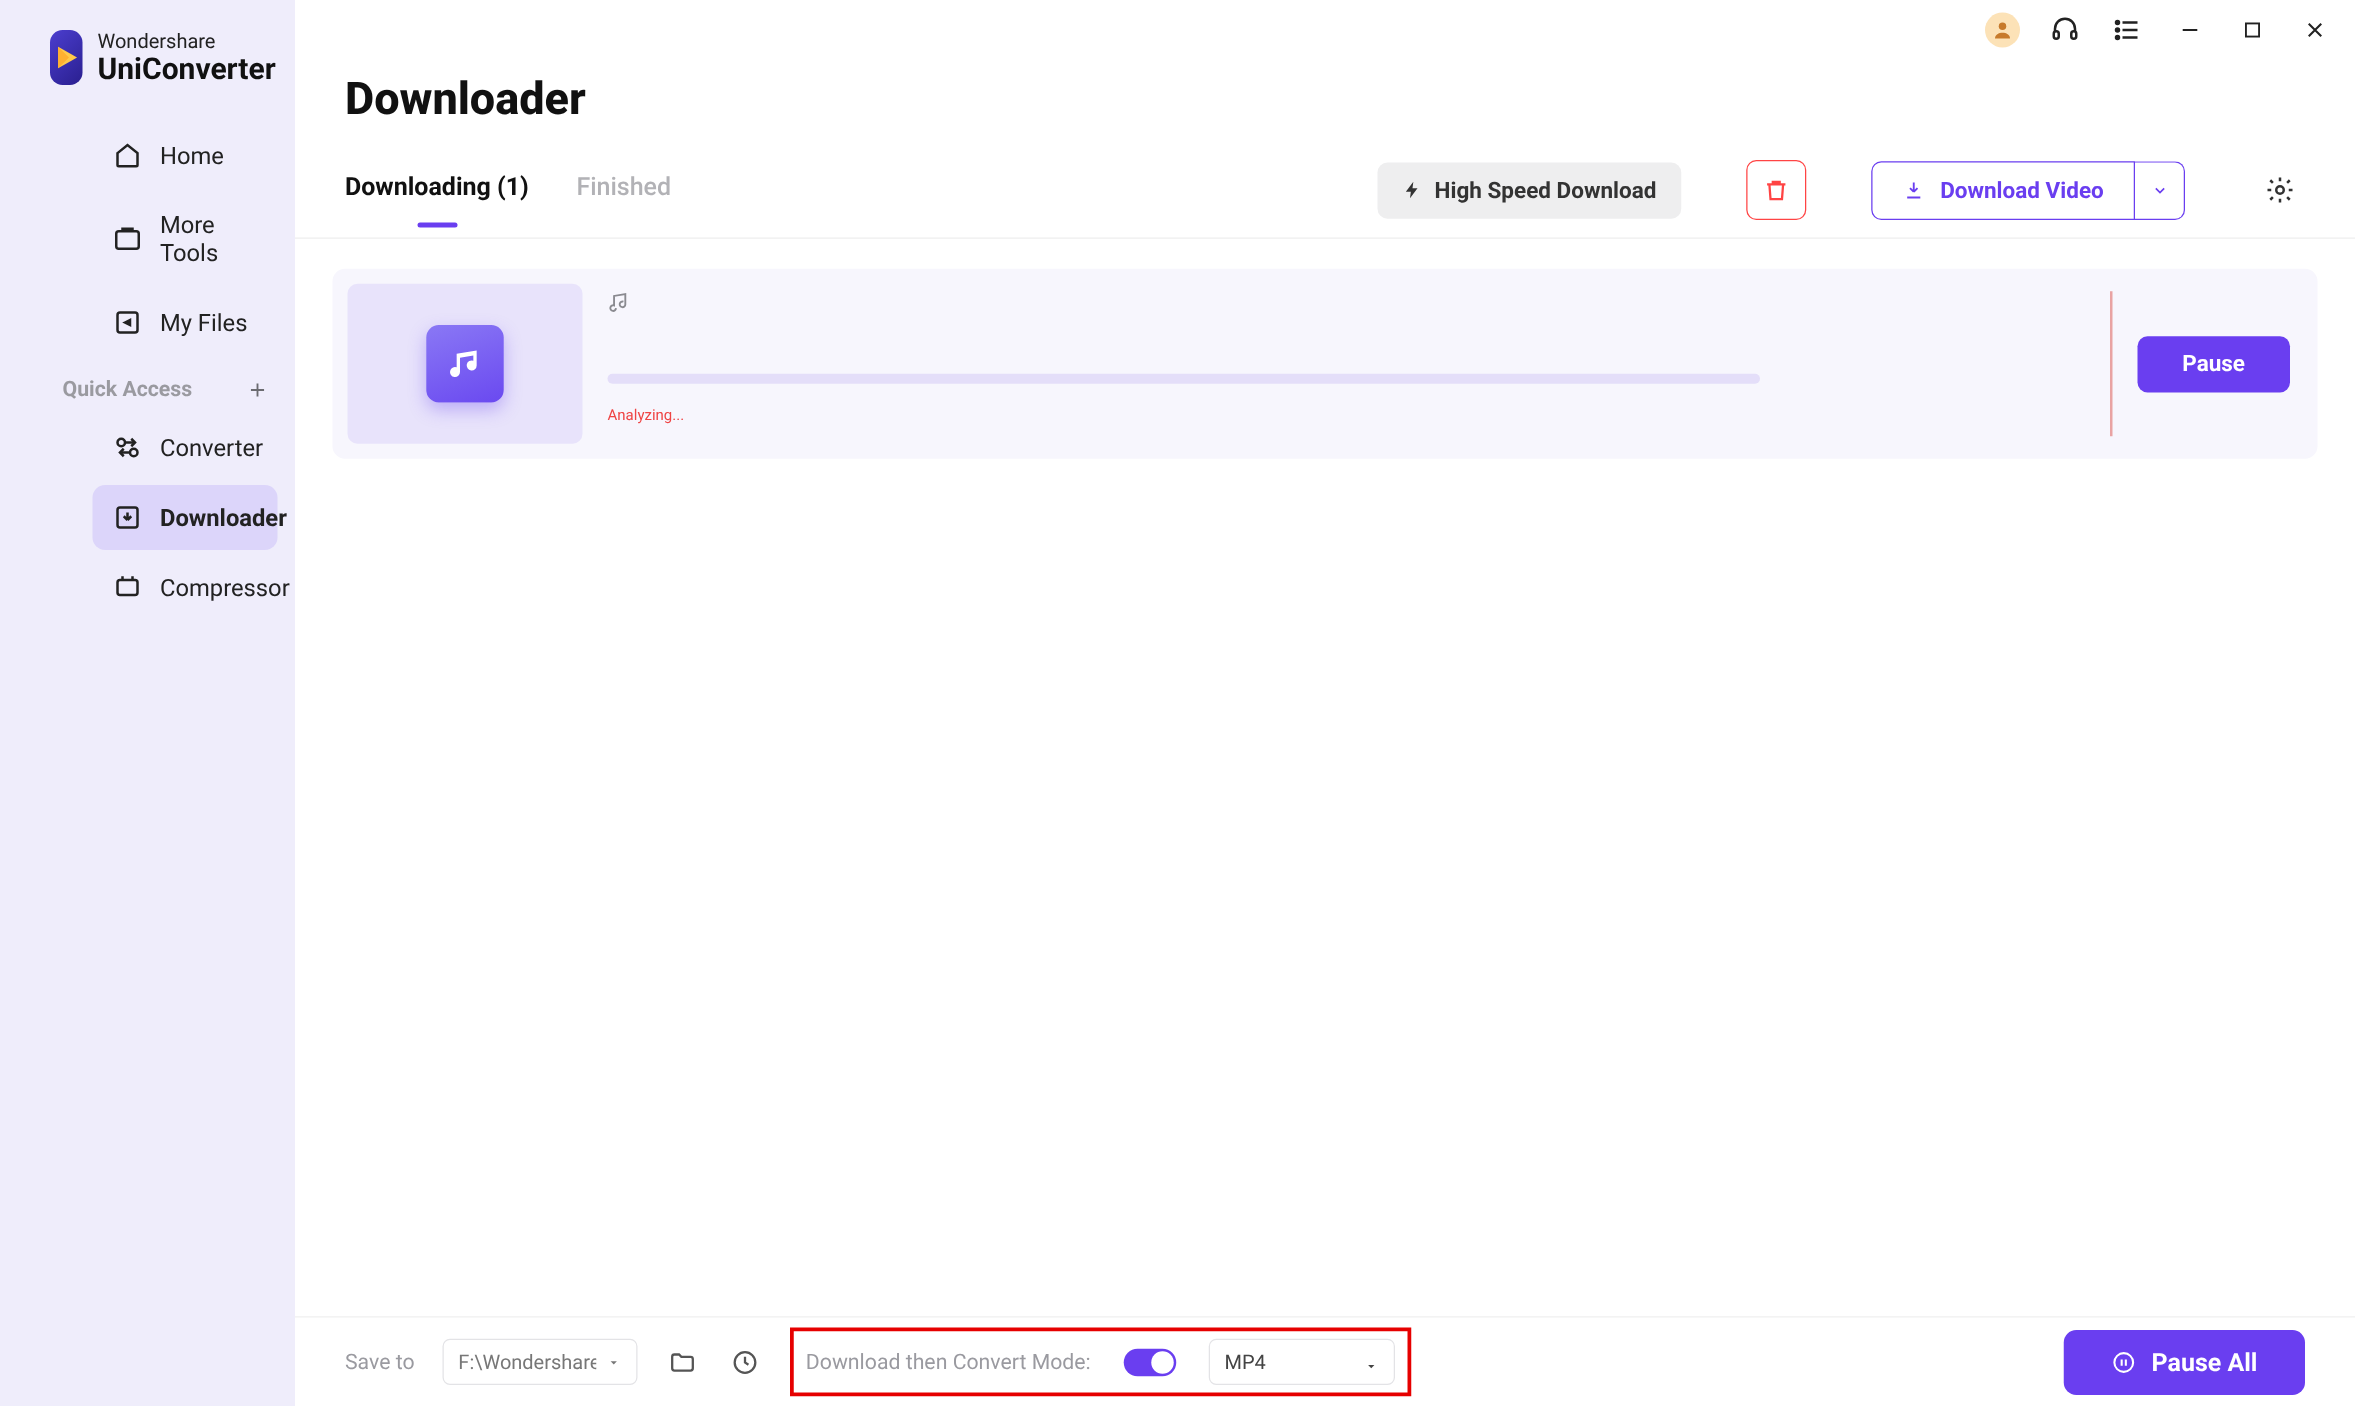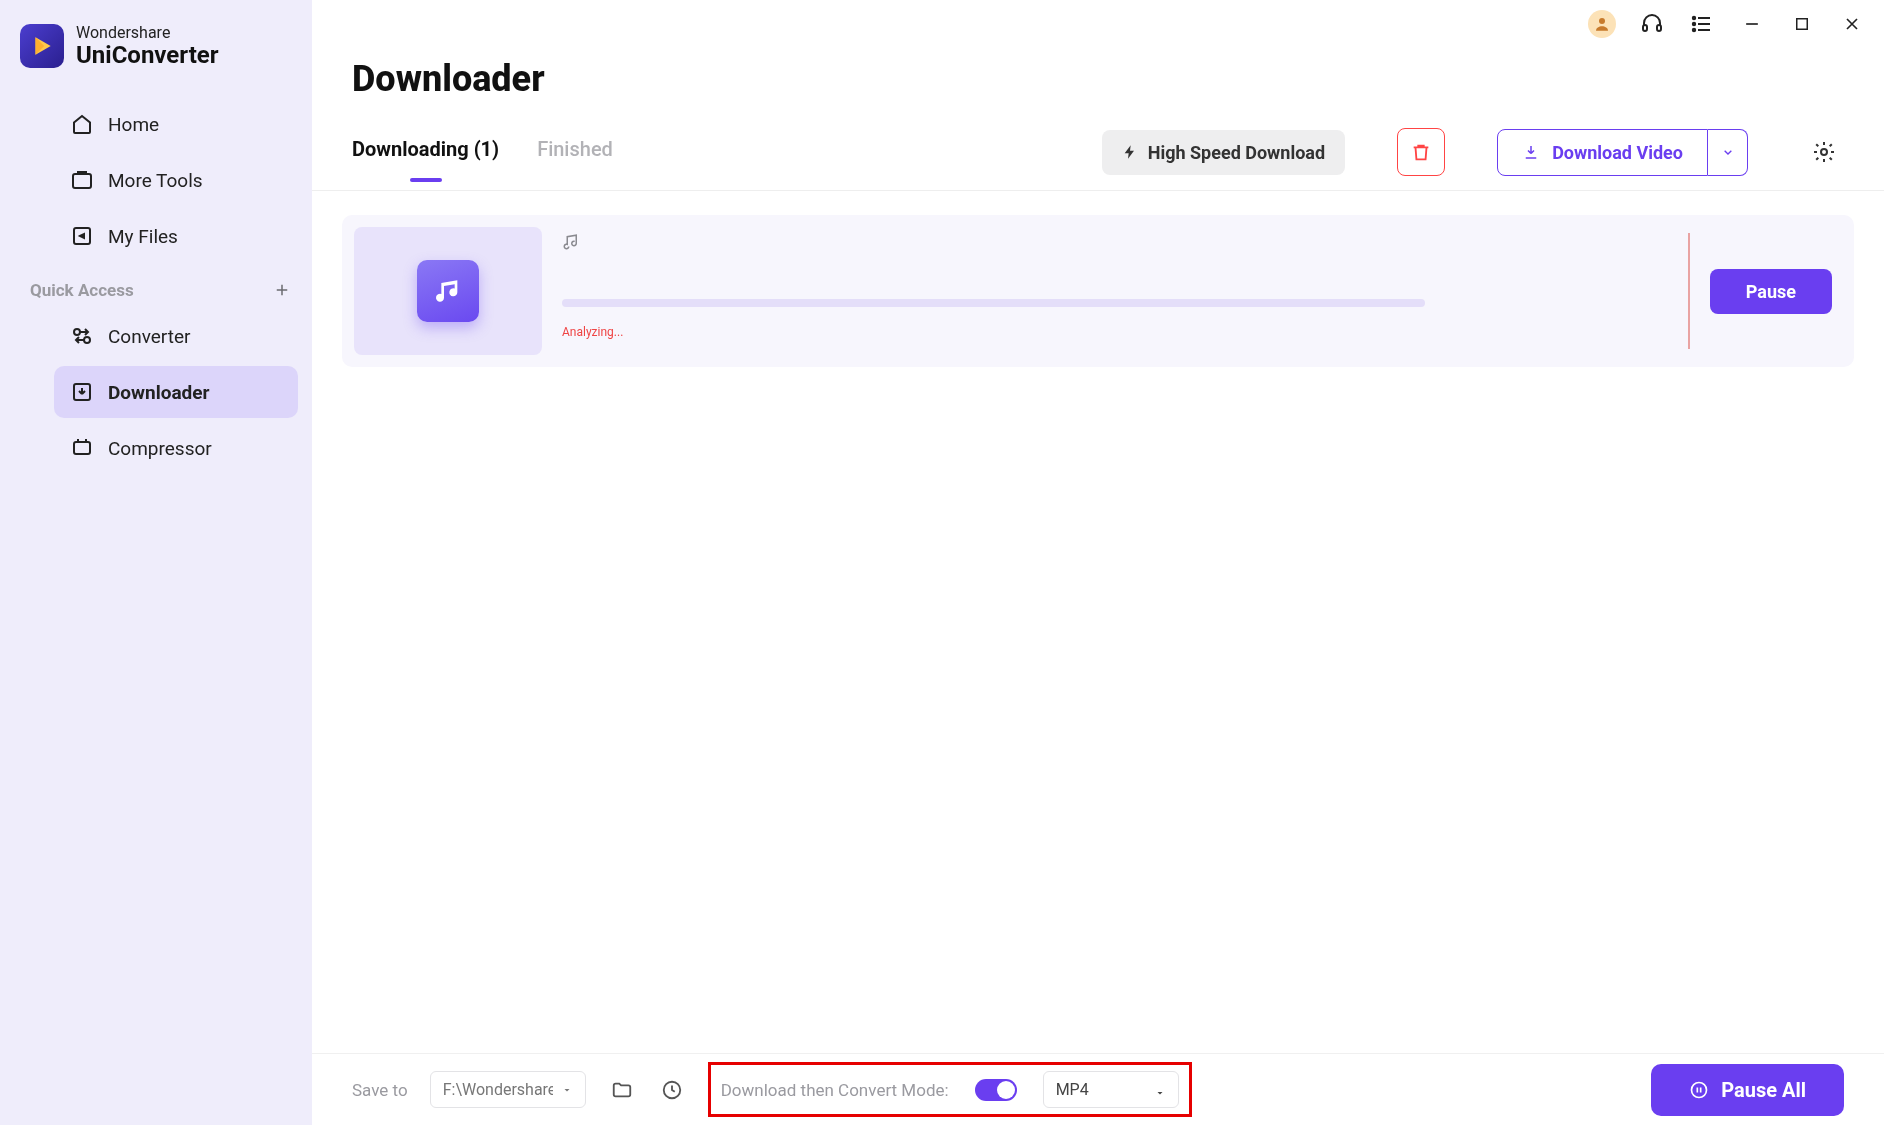--- a/index.html
+++ b/index.html
@@ -1,19 +1,19 @@
 <!DOCTYPE html>
 <html><head>
 <meta charset="utf-8">
 <style>
   * { box-sizing: border-box; margin: 0; padding: 0; font-family: -apple-system, BlinkMacSystemFont, "Segoe UI", Roboto, Arial, sans-serif; }
   body { width: 1884px; height: 1125px; display: flex; background: #fff; overflow: hidden; }
 
   
-  .sidebar { width: 312px; background: #efedfb; display: flex; flex-direction: column; padding-top: 24px; }
+  .sidebar { width: 236px; background: #efedfb; display: flex; flex-direction: column; padding-top: 24px; padding-left: 20px; }
   .logo-block { display: flex; align-items: center; padding: 0 20px 30px 20px; gap: 12px; }
   .logo-mark { width: 44px; height: 44px; border-radius: 10px; background: linear-gradient(135deg,#4b3ecf,#2a1f8f); position: relative; display:flex; align-items:center; justify-content:center;}
   .logo-mark svg { width: 26px; height: 26px; }
   .logo-text-line1 { font-size: 16px; color:#222; line-height:1.1; }
   .logo-text-line2 { font-size: 24px; font-weight:700; color:#111; line-height:1.1; }
 
   .nav { display:flex; flex-direction:column; gap:4px; padding: 0 14px; margin-left: 40px; }
   .nav-item { display:flex; align-items:center; gap:14px; padding:14px 16px; border-radius:10px; cursor:pointer; color:#222; font-size:19px; }
   .nav-item.active { background:#dcd5fa; font-weight:700; }
   .nav-icon { width:24px; height:24px; display:flex; align-items:center; justify-content:center; color:#222; }
@@ -53,21 +53,21 @@
   .pause-btn { background:#6a3ef0; color:#fff; font-weight:700; font-size:18px; padding:12px 36px; border-radius:8px; cursor:pointer; border:none;}
 
   
   .footer { height:72px; display:flex; align-items:center; padding:0 40px; gap:22px; background:#fff; border-top:1px solid #f0f0f0;}
   .ft-label { color:#9a9aa0; font-size:17px;}
   .path-select { display:flex; align-items:center; gap:8px; border:1px solid #e3e3e6; border-radius:6px; padding:8px 12px; color:#777; font-size:16px; cursor:pointer; min-width:136px;}
   .ft-icon { width:28px; height:28px; color:#555; display:flex; align-items:center; justify-content:center; cursor:pointer;}
   .highlight-box { border:3px solid #e60000; padding:6px 10px; display:flex; align-items:center; gap:26px;}
   .toggle { width:42px; height:22px; background:#6a3ef0; border-radius:12px; position:relative; cursor:pointer;}
   .toggle::after { content:""; position:absolute; right:2px; top:2px; width:18px; height:18px; background:#fff; border-radius:50%; }
-  .fmt-select { display:flex; align-items:flex-end; justify-content:space-between; border:1px solid #e3e3e6; border-radius:6px; padding:8px 12px; width:136px; color:#444; font-size:16px; cursor:pointer;}
+  .fmt-select { display:flex; align-items:flex-end; justify-content:space-between; border:1px solid #e3e3e6; border-radius:6px; padding:8px 12px; width:149px; color:#444; font-size:16px; cursor:pointer;}
   .footer-spacer { flex:1;}
   .pause-all-btn { display:flex; align-items:center; gap:12px; background:#6a3ef0; color:#fff; font-weight:700; font-size:20px; padding:14px 38px; border-radius:10px; cursor:pointer; border:none;}
 
   svg { display:block; }
 </style>
 </head>
 <body>
 
 <div class="sidebar">
   <div class="logo-block">

